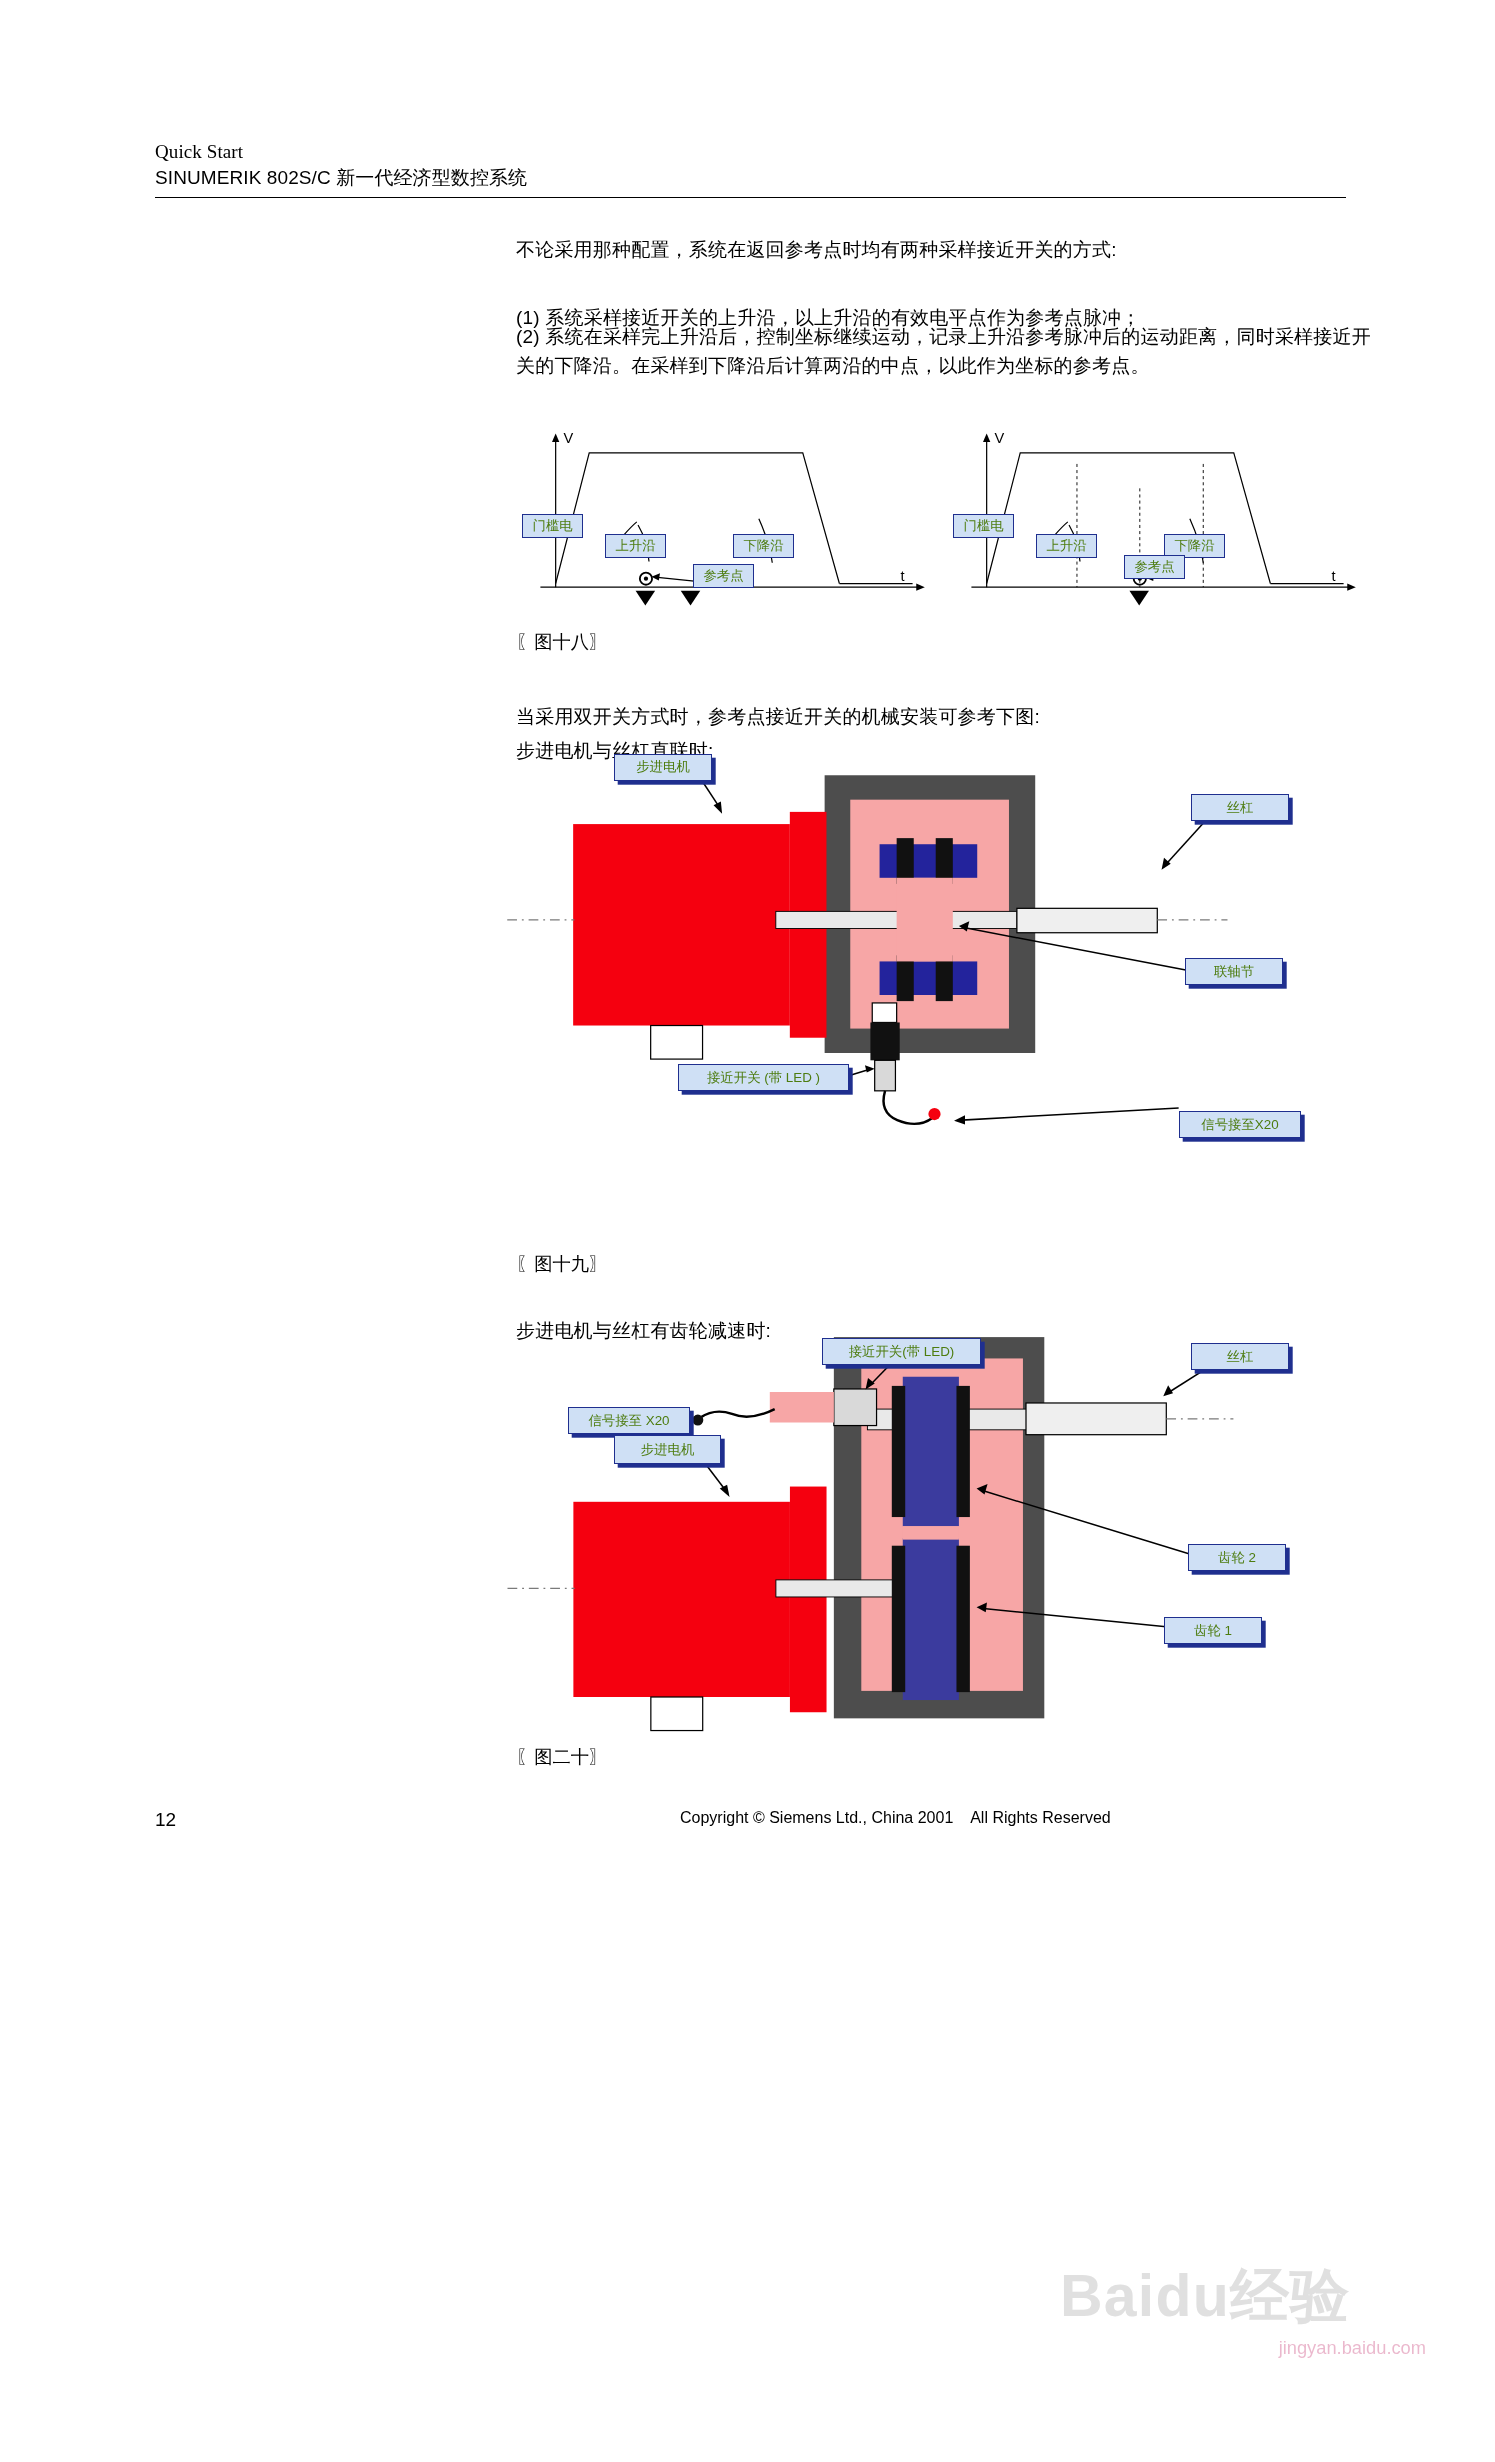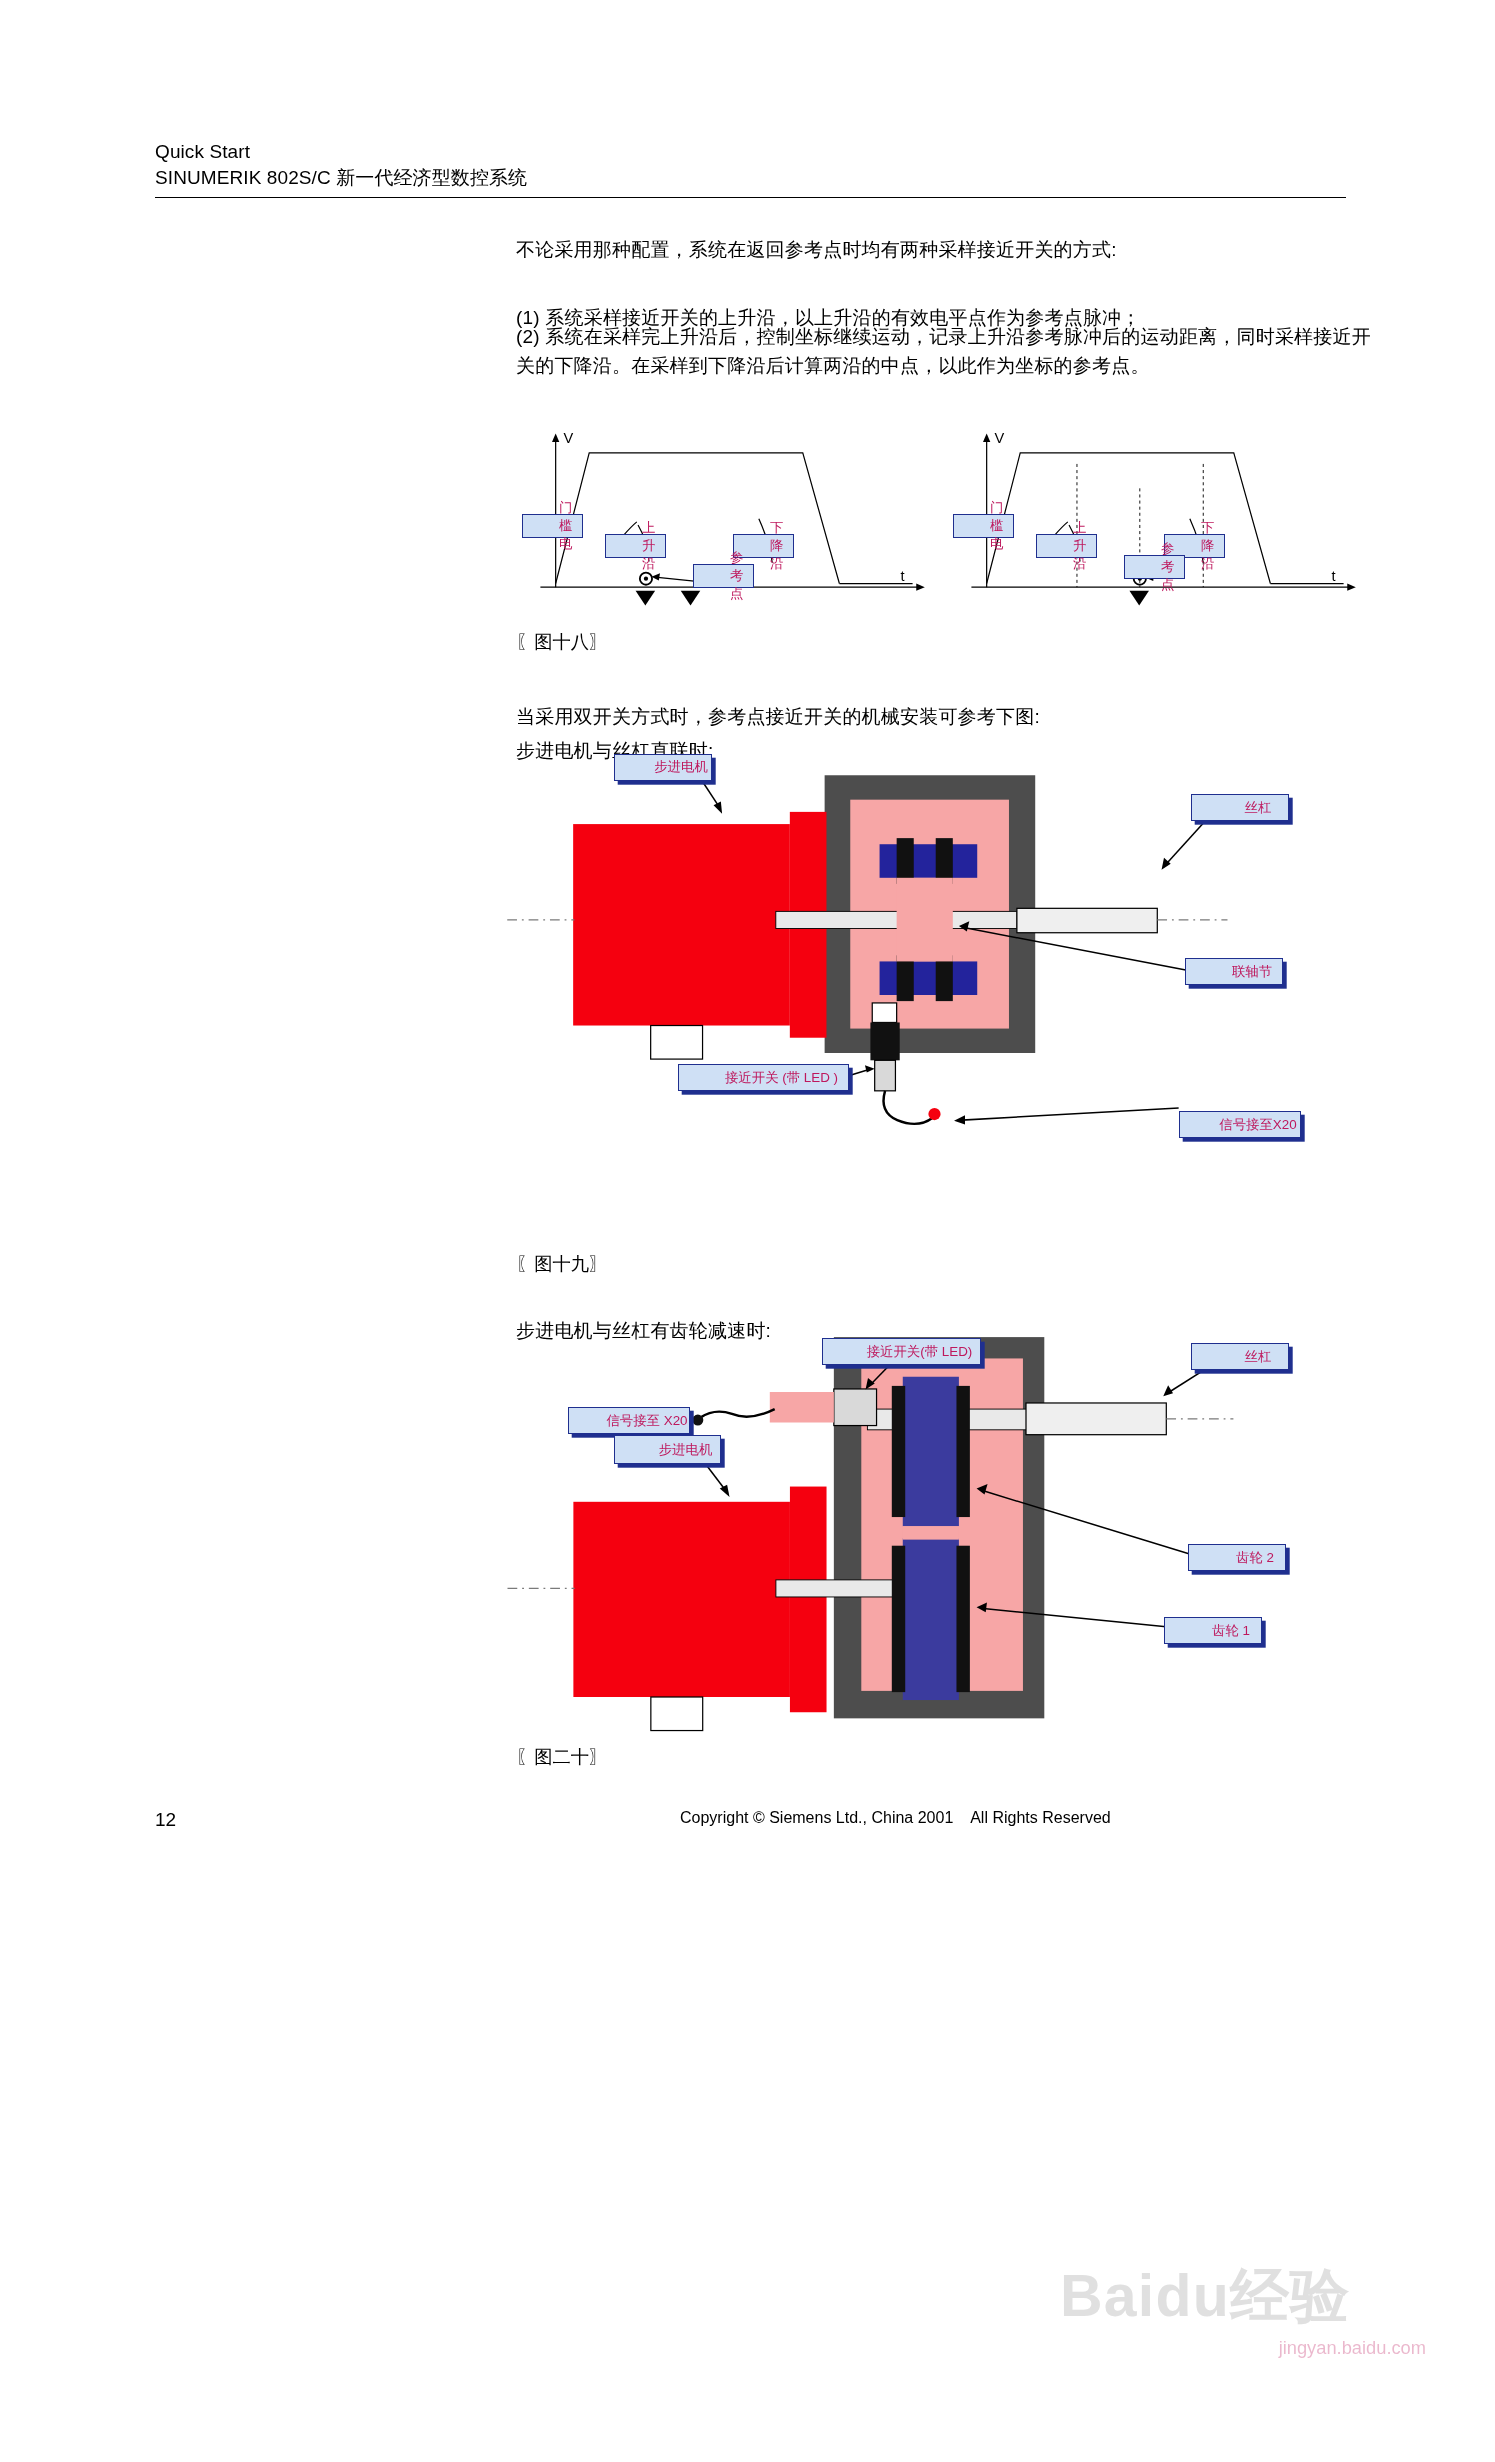--- a/index.html
+++ b/index.html
@@ -1,21 +1,21 @@
 <!DOCTYPE html>
 <html style="font-size:9.8px"><head>
 <meta charset="utf-8">
 <style>
   html,body{margin:0;padding:0;background:#ffffff;}
   body{width:1495px;height:2462px;font-family:"Liberation Sans",sans-serif;color:#000;position:relative;overflow:hidden;}
   .page{position:absolute;left:0;top:0;width:1495px;height:2462px;}
 
   
   .hdr{position:absolute;left:155px;top:139px;width:1191px;}
-  .hdr .l1{font-size:19px;line-height:26px;letter-spacing:0.1px;}
+  .hdr .l1{font-size:19px;line-height:26px;letter-spacing:0.1px;font-family:Liberation Serif, serif;}
   .hdr .l2{font-size:19px;line-height:26px;letter-spacing:0.1px;}
   .hdr .rule{position:absolute;left:0;top:58px;width:1191px;height:1.2px;background:#000;}
 
   
   .para{position:absolute;font-size:19px;line-height:29px;letter-spacing:0.2px;}
   #p1{left:516px;top:235px;width:843px;}
   #p2{left:516px;top:287px;width:849px;margin-top:16px;}
   #p3{left:516px;top:322px;width:855px;}
   #p4{left:516px;top:702px;width:855px;}
   #p5{left:516px;top:736px;width:855px;}
@@ -24,22 +24,22 @@
   .figcap{position:absolute;font-size:18.3px;}
   #cap18{left:516px;top:629px;}
   #cap19{left:516px;top:1243px;margin-top:8px;}
   #cap20{left:516px;top:1744px;}
 
   
   .pg{position:absolute;left:155px;top:1809px;font-size:19px;}
   .copy{position:absolute;left:680px;top:1809px;font-size:16px;white-space:pre;}
 
   
-  .lbl{position:absolute;background:#cfe0f5;border:1.2px solid #1f2f8f;color:#be185d;font-size:13.4px;
-       display:flex;align-items:center;justify-content:center;text-align:left;box-sizing:border-box;padding-left:36px;}
+  .lbl{position:absolute;background:#cfe0f5;border:1.2px solid #1f2f8f;color:#4d7c0f;font-size:13.4px;
+       display:flex;align-items:center;justify-content:center;text-align:right;box-sizing:border-box;}
   .lbl.sh{box-shadow:3.7px 3.7px 0 #1f2f8f;}
 
   
   .wavewrap{position:absolute;left:516px;top:427px;width:852px;height:202px;}
   .wavebox{position:absolute;top:0;width:421px;height:202px;}
   .wavebox.a{left:0;}
   .wavebox.b{left:431px;}
 
   
   .mech{position:absolute;}

